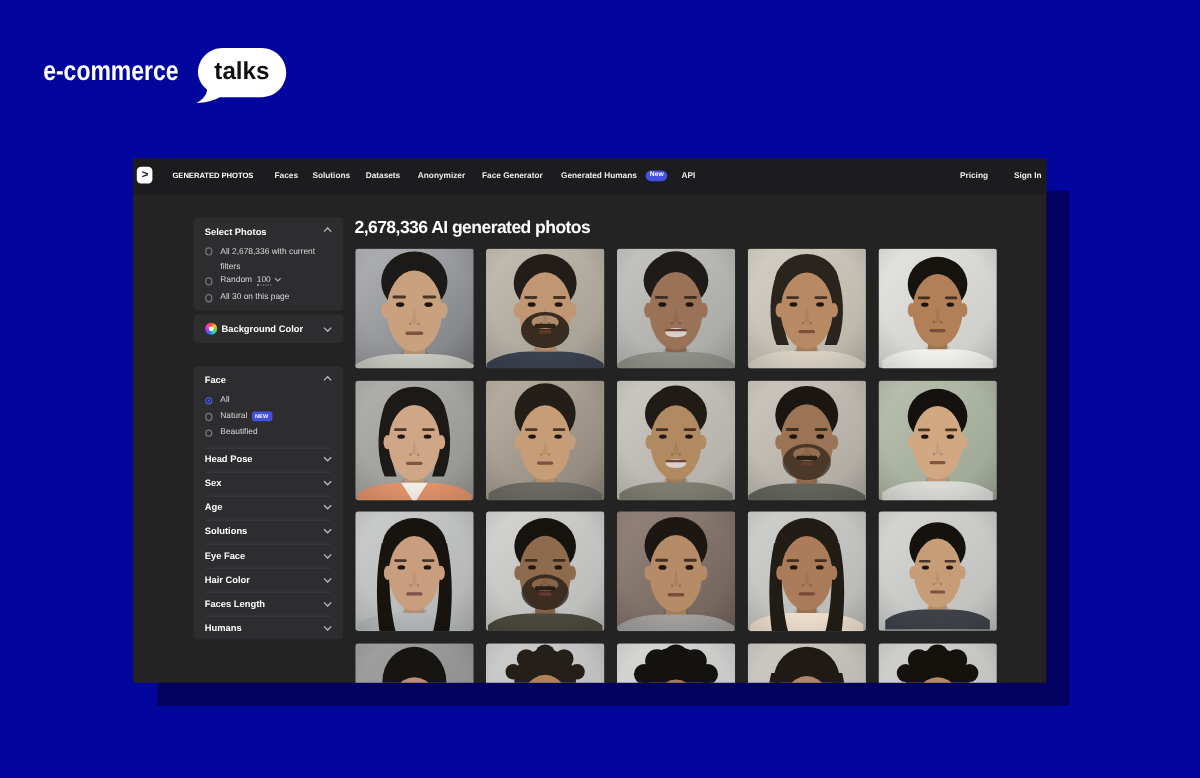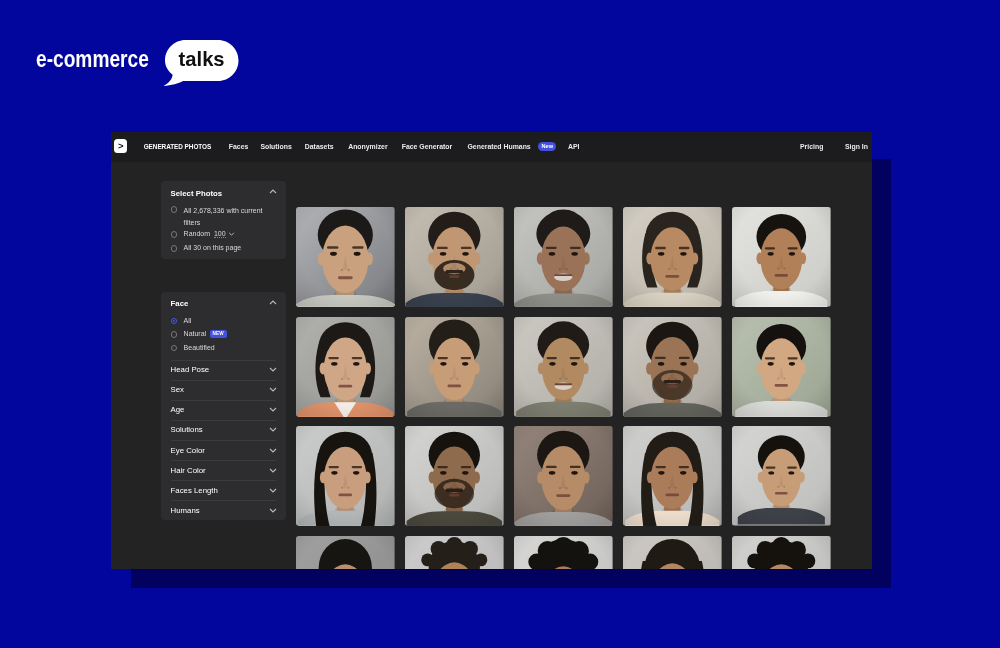--- a/index.html
+++ b/index.html
@@ -15,21 +15,21 @@
 .nav { position:absolute; top:11px; color:#ececec; font-size:6.9px; font-weight:600; }
 #navnew { position:absolute; left:427.2px; top:9.8px; width:17.8px; height:9.2px; background:#4450e0;
   border-radius:4.6px; color:#fff; font-size:5.6px; font-weight:600; text-align:center; line-height:9.2px; }
 .card { position:absolute; left:49.4px; width:125.1px; background:#2d2d2f; border-radius:4px; }
 .ctitle { position:absolute; left:10px; color:#fff; font-size:7.8px; font-weight:bold; }
 .ccaret { position:absolute; right:9px; } .ccaret svg, .fc svg { display:block; }
 .rlbl { position:absolute; color:#d9d9db; font-size:7px; line-height:8.5px; }
 .newb { position:absolute; left:49px; top:37.9px; width:17px; height:8px; background:#4450e0; border-radius:2px;
   color:#fff; font-size:4.6px; font-weight:bold; text-align:center; line-height:8px; letter-spacing:0.2px; }
 .frow { position:absolute; left:0; width:100%; height:19px; }
-.ft { position:absolute; left:10px; top:5px; color:#fff; font-size:7.8px; font-weight:normal; }
+.ft { position:absolute; left:10px; top:5px; color:#fff; font-size:7.8px; font-weight:bold; }
 .fc { position:absolute; right:9px; top:7px; }
 .fdiv { position:absolute; left:10px; right:10px; height:1px; background:#3b3b3e; }
 #heading { position:absolute; left:184.2px; top:50px; color:#fff; font-size:14.6px; font-weight:bold; letter-spacing:-0.45px; }
 .tile { position:absolute; width:98.6px; height:99.5px; border-radius:3px; overflow:hidden; }
 </style></head>
 <body>
 <svg id="logo" width="130" height="30" viewBox="0 0 130 30">
     <text x="0" y="19.5" textLength="112.8" lengthAdjust="spacingAndGlyphs" font-family="Liberation Sans, sans-serif" font-size="23" font-weight="bold" fill="#fff">e-commerce</text>
   </svg>
 <svg id="bubble" width="78" height="47" viewBox="0 0 78 47">
@@ -62,21 +62,31 @@
       </span>
   <span style="position:absolute;left:10.3px;top:25.4px;width:6.6px;height:6.6px;border:1px solid #77777a;border-radius:50%"></span>
   <div class="rlbl" style="top:24.4px;left:23px;width:92px;line-height:11.8px">All 2,678,336 with current filters</div>
   <span style="position:absolute;left:10.3px;top:50.0px;width:6.6px;height:6.6px;border:1px solid #77777a;border-radius:50%"></span>
   <div class="rlbl" style="top:49px;left:23px">Random&nbsp; <span style="border-bottom:1px dotted #8a8a8d">100</span>&nbsp;<svg width="7" height="4" viewBox="0 0 8 5" style="display:inline">
           <path d="M1,1 L4,4 L7,1" stroke="#b9b9bb" stroke-width="1.2" fill="none"></path>
         </svg></div>
   <span style="position:absolute;left:10.3px;top:64.3px;width:6.6px;height:6.6px;border:1px solid #77777a;border-radius:50%"></span>
   <div class="rlbl" style="top:63.3px;left:23px">All 30 on this page</div>
 </div>
-<div class="card" style="top:160px;height:228px">
+<div class="card" style="top:130px;height:24.4px">
+  <span style="position:absolute;left:10px;top:7.3px;width:10px;height:10px;border-radius:50%;background:conic-gradient(#f44,#fb2,#6d4,#2cb,#36f,#b3e,#f4a,#f44)"></span>
+      <span style="position:absolute;left:13px;top:10.3px;width:4px;height:4px;border-radius:50%;background:#fff"></span>
+  <div class="ctitle" style="top:8.4px;left:24px">Background Color</div>
+  <span class="ccaret" style="top:9.7px">
+        <svg width="8" height="5" viewBox="0 0 8 5">
+          <path d="M1,1 L4,4 L7,1" stroke="#b9b9bb" stroke-width="1.1" fill="none"></path>
+        </svg>
+      </span>
+</div>
+<div class="card" style="top:173px;height:228px">
   <div class="ctitle" style="top:7px">Face</div>
   <span class="ccaret" style="top:8px">
         <svg width="8" height="5" viewBox="0 0 8 5">
           <path d="M1,4 L4,1 L7,4" stroke="#b9b9bb" stroke-width="1.1" fill="none"></path>
         </svg>
       </span>
   <span style="position:absolute;left:10.3px;top:25.6px;width:6.6px;height:6.6px;border:1px solid #4b5be6;border-radius:50%;background:#232324"></span>
       <span style="position:absolute;left:12.3px;top:27.6px;width:2.6px;height:2.6px;border-radius:50%;background:#4b5be6"></span>
   <div class="rlbl" style="top:24.6px;left:23px">All</div>
   <span style="position:absolute;left:10.3px;top:39.1px;width:6.6px;height:6.6px;border:1px solid #77777a;border-radius:50%"></span>
@@ -114,21 +124,21 @@
 <div class="frow" style="top:128.45px">
         <span class="ft">Solutions</span>
         <span class="fc">
           <svg width="8" height="5" viewBox="0 0 8 5">
             <path d="M1,1 L4,4 L7,1" stroke="#b9b9bb" stroke-width="1.1" fill="none"></path>
           </svg>
         </span>
       </div>
 <div class="fdiv" style="top:127.79999999999998px"></div>
 <div class="frow" style="top:148.5px">
-        <span class="ft">Eye Color</span>
+        <span class="ft">Eye Face</span>
         <span class="fc">
           <svg width="8" height="5" viewBox="0 0 8 5">
             <path d="M1,1 L4,4 L7,1" stroke="#b9b9bb" stroke-width="1.1" fill="none"></path>
           </svg>
         </span>
       </div>
 <div class="fdiv" style="top:147.85px"></div>
 <div class="frow" style="top:168.55px">
         <span class="ft">Hair Color</span>
         <span class="fc">
@@ -151,20 +161,21 @@
         <span class="ft">Humans</span>
         <span class="fc">
           <svg width="8" height="5" viewBox="0 0 8 5">
             <path d="M1,1 L4,4 L7,1" stroke="#b9b9bb" stroke-width="1.1" fill="none"></path>
           </svg>
         </span>
       </div>
 <div class="fdiv" style="top:207.99999999999997px"></div>
 </div>
 
+  <div id="heading">2,678,336 AI generated photos</div>
   <div class="tile" style="left:184.8px;top:75.4px">
       <svg viewBox="0 0 100 100" preserveAspectRatio="none" style="position:absolute;inset:0;width:100%;height:100%">
         <defs>
           <linearGradient id="bg0" x1="0" y1="0" x2="1" y2="1">
             <stop offset="0" stop-color="#b2b3b7"></stop>
             <stop offset="1" stop-color="#7b7c80"></stop>
           </linearGradient>
           <radialGradient id="vg0" cx="0.5" cy="0.42" r="0.75">
             <stop offset="0.62" stop-color="#000" stop-opacity="0"></stop>
             <stop offset="1" stop-color="#000" stop-opacity="0.13"></stop>

